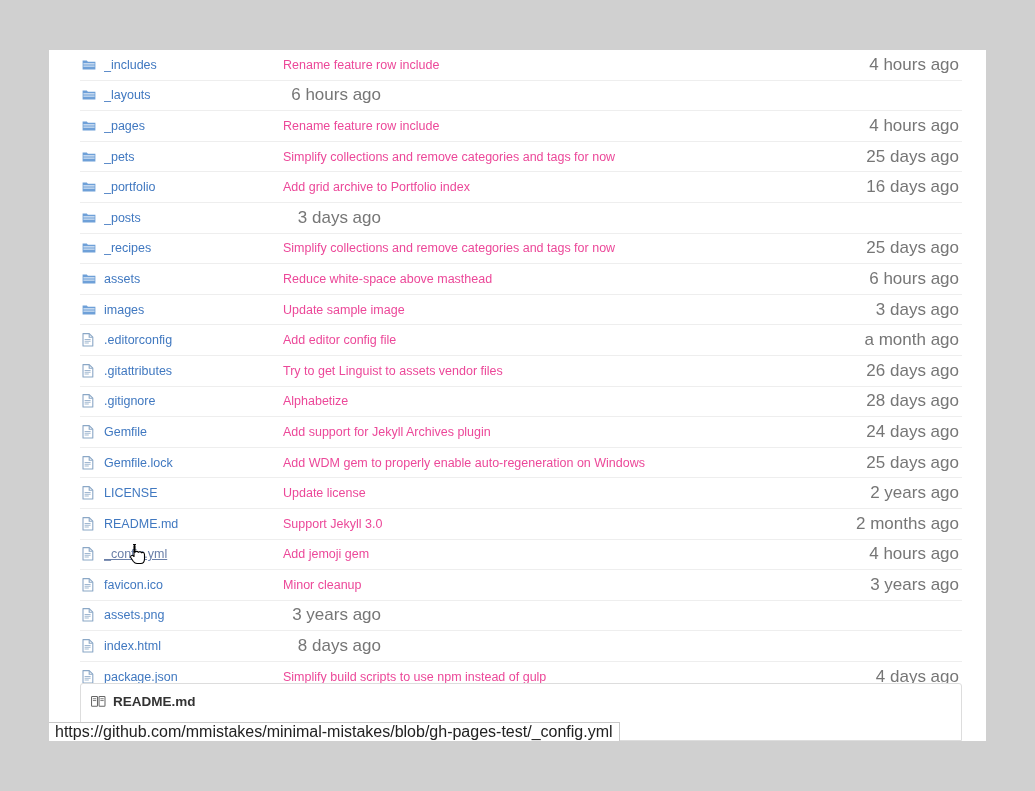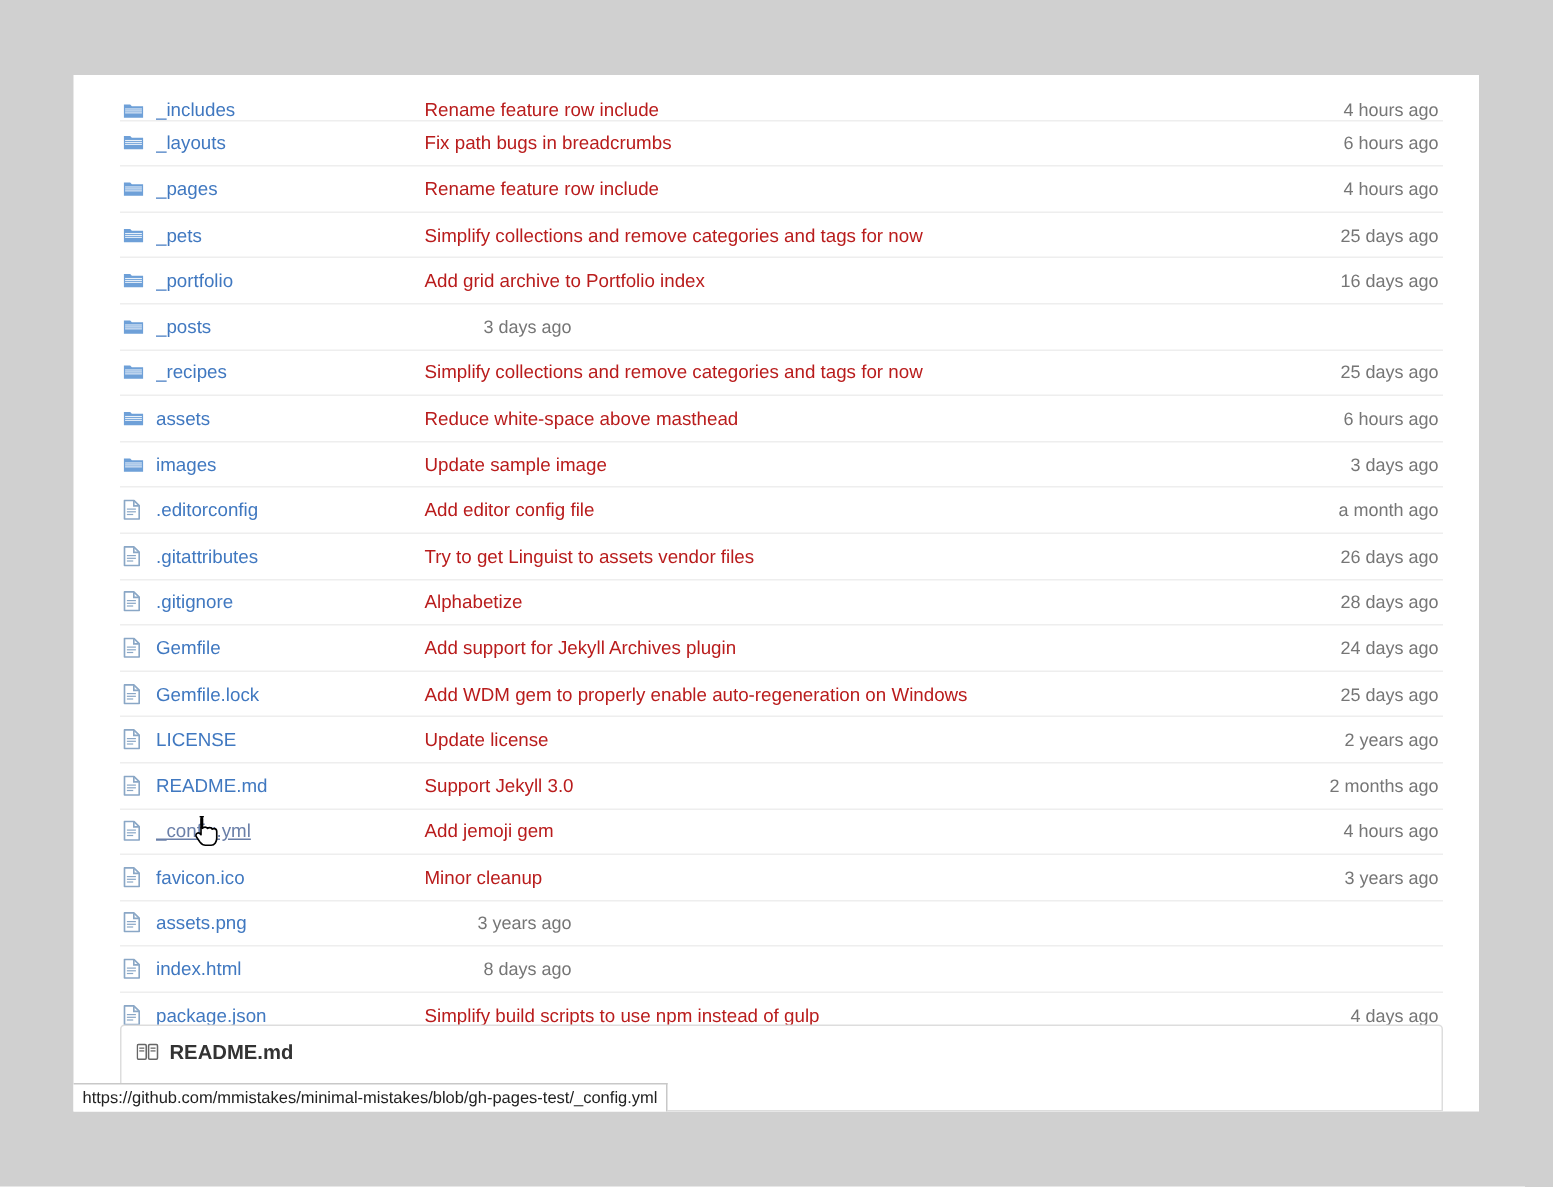--- a/index.html
+++ b/index.html
@@ -38,21 +38,20 @@
   .file-row {
     display: flex;
     align-items: center;
     height: 29.6px;
     border-bottom: 1px solid #eeeeee;
     font-size: 12.5px;
     color: #333333;
   }
   .file-row:first-child {
     border-top: none;
-    align-items: flex-end;
   }
 
   .cell-icon {
     width: 24px;
     flex: 0 0 24px;
     display: flex;
     align-items: center;
     justify-content: flex-start;
     padding-left: 2px;
     box-sizing: border-box;
@@ -71,35 +70,35 @@
     text-overflow: ellipsis;
     padding-left: 19px;
     box-sizing: border-box;
     color: #555555;
   }
   .cell-age {
     flex: 0 0 120px;
     width: 120px;
     text-align: right;
     color: #767676;
-    font-size: 12px;
+    font-size: 17px;
     padding-right: 3px;
     box-sizing: border-box;
   }
 
   .name-link {
     color: #4078c0;
     text-decoration: none;
     font-size: 12.5px;
   }
   .name-link.visited {
     color: #6a7fa8;
   }
   .msg-link {
-    color: #b91c1c;
+    color: #ec4899;
     text-decoration: none;
   }
 
   
   .icon-svg {
     display: block;
   }
   .ico-dir { color: #6ea0d8; }
   .ico-file { color: #8aa7c6; }
 
@@ -137,21 +136,21 @@
     position: absolute;
     left: 49px;
     top: 722px;
     height: 19px;
     background: #ffffff;
     border-top: 1px solid #c8c8c8;
     border-right: 1px solid #c8c8c8;
     display: flex;
     align-items: center;
     padding: 0 6px;
-    font-size: 11px;
+    font-size: 16px;
     color: #222222;
     font-family: "Liberation Sans", sans-serif;
     box-sizing: border-box;
     white-space: nowrap;
   }
 
   
   #cursor {
     position: absolute;
     left: 129px;
@@ -183,21 +182,20 @@
       <div class="file-row">
         <div class="cell-icon">
           <svg class="icon-svg ico-dir" width="14" height="12" viewBox="0 0 14 12" fill="currentColor" aria-hidden="true">
             <path d="M0.6 1.6 h4.2 l1.1 1.2 h7.5 v7.7 h-12.8 z"></path>
             <rect x="1.4" y="4.3" width="11.2" height="0.7" fill="#ffffff" opacity="0.85"></rect>
             <rect x="1.4" y="5.6" width="11.2" height="0.7" fill="#ffffff" opacity="0.85"></rect>
             <rect x="1.4" y="6.9" width="11.2" height="0.7" fill="#ffffff" opacity="0.85"></rect>
           </svg>
         </div>
         <div class="cell-name"><a class="name-link" href="#">_layouts</a></div>
-        <div class="cell-msg"><a class="msg-link" href="#">Fix path bugs in breadcrumbs</a></div>
         <div class="cell-age">6 hours ago</div>
       </div>
       <div class="file-row">
         <div class="cell-icon">
           <svg class="icon-svg ico-dir" width="14" height="12" viewBox="0 0 14 12" fill="currentColor" aria-hidden="true">
             <path d="M0.6 1.6 h4.2 l1.1 1.2 h7.5 v7.7 h-12.8 z"></path>
             <rect x="1.4" y="4.3" width="11.2" height="0.7" fill="#ffffff" opacity="0.85"></rect>
             <rect x="1.4" y="5.6" width="11.2" height="0.7" fill="#ffffff" opacity="0.85"></rect>
             <rect x="1.4" y="6.9" width="11.2" height="0.7" fill="#ffffff" opacity="0.85"></rect>
           </svg>

